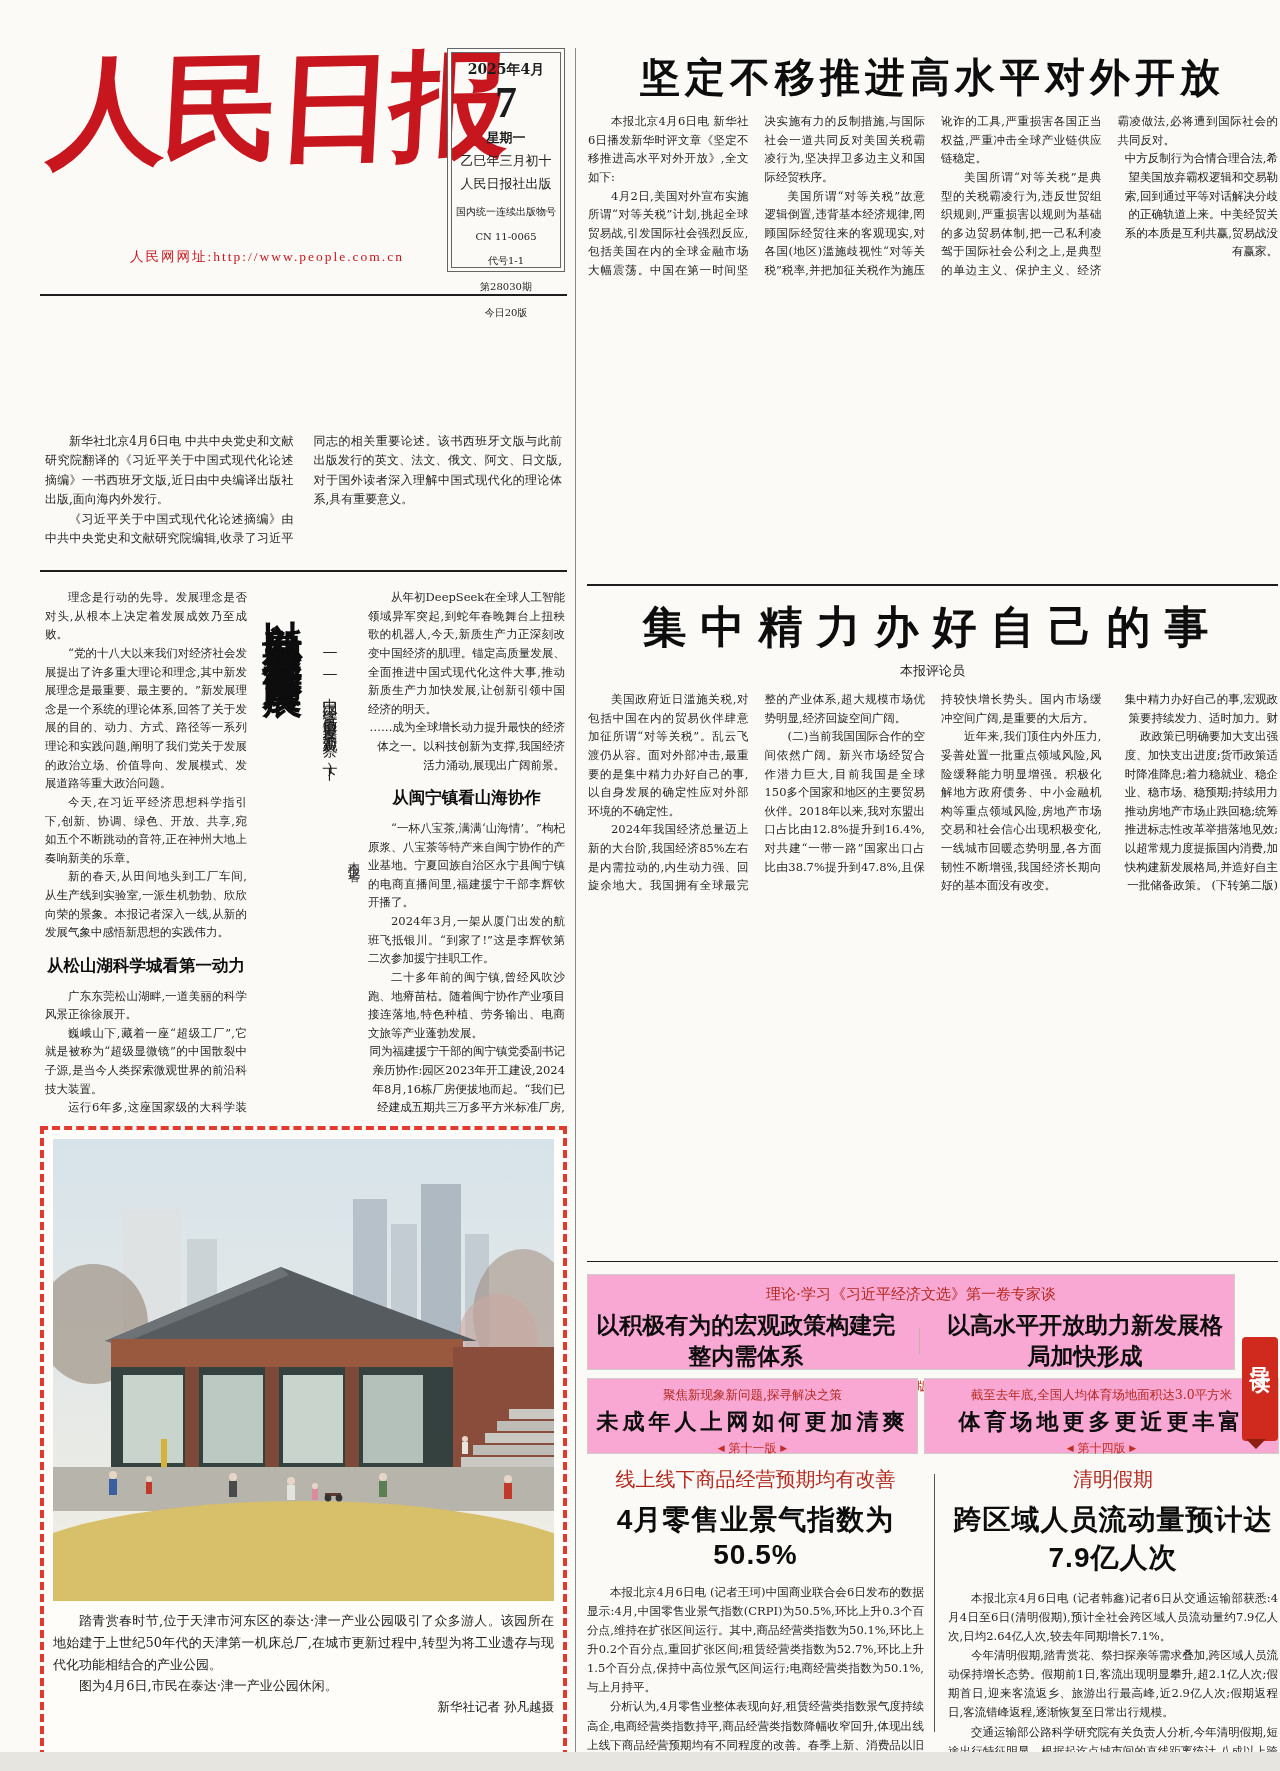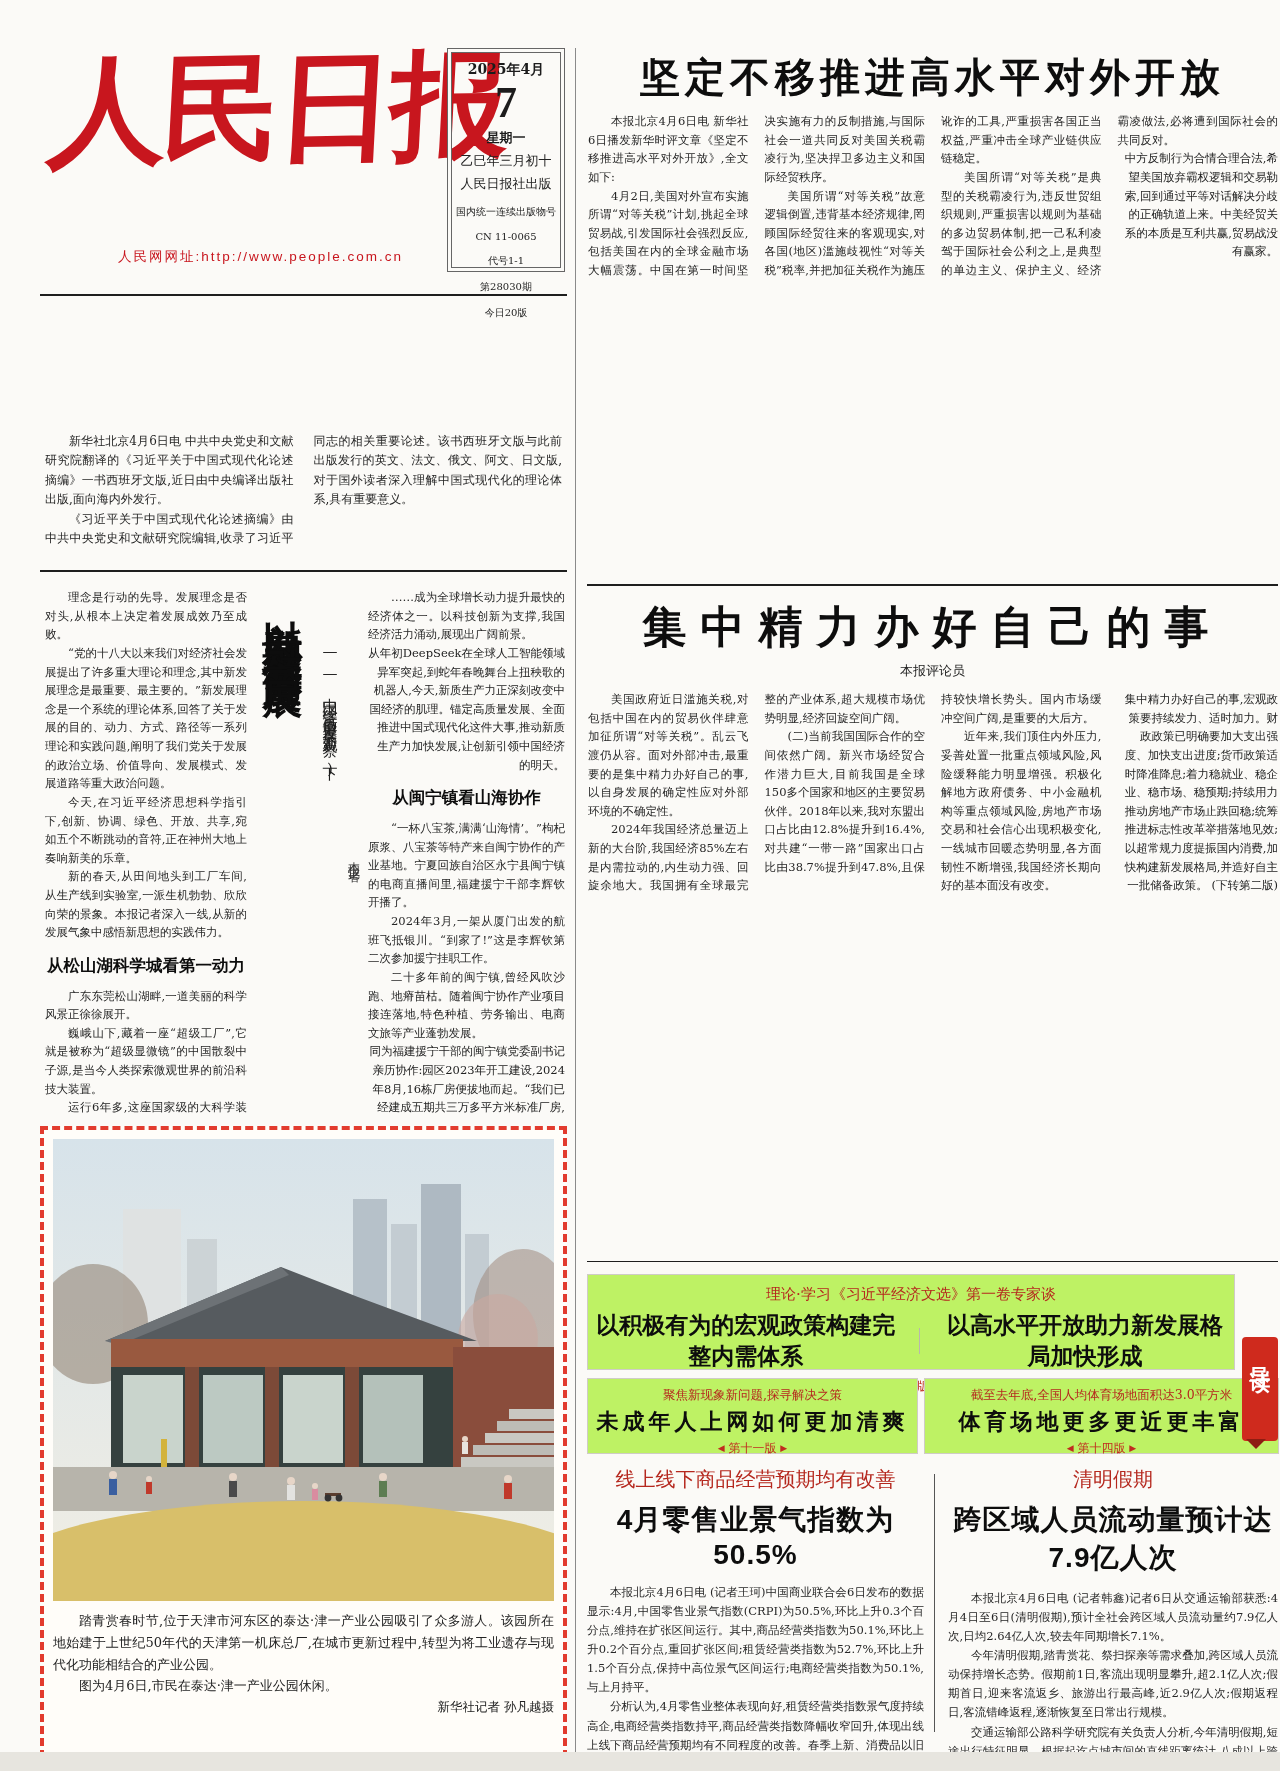--- a/index.html
+++ b/index.html
@@ -5,22 +5,22 @@
   html,body{margin:0;padding:0;background:#888;}
   .page{position:relative;width:1280px;height:1771px;margin:0 auto;background:#fbfaf7;overflow:hidden;
         font-family:"DejaVu Serif", serif;color:#1c1c1c;}
   .abs{position:absolute;}
   
   .masthead-title{left:48px;top:28px;width:400px;height:190px;
     font-family:"DejaVu Serif",serif;font-weight:bold;font-size:118px;line-height:1.35;
     color:#c8161e;transform:skewX(-4deg) rotate(-1deg);letter-spacing:-4px;white-space:nowrap;}
   .masthead-latin{left:128px;top:196px;width:260px;text-align:center;color:#c8161e;
     font-family:"Liberation Sans",sans-serif;font-weight:bold;font-size:21px;letter-spacing:9px;}
-  .masthead-url{left:118px;top:248px;color:#c8161e;font-size:13.5px;letter-spacing:2px;
-    font-family:Liberation Sans, sans-serif;}
+  .masthead-url{left:130px;top:248px;color:#c8161e;font-size:13.5px;letter-spacing:2px;
+    font-family:Liberation Serif, serif;}
   
   .datebox{left:447px;top:48px;width:118px;height:224px;border:1px solid #666;box-shadow:0 0 0 3px #fbfaf7 inset,0 0 0 4px #666 inset;
     text-align:center;padding-top:12px;box-sizing:border-box;font-family:"DejaVu Serif",serif;}
   .datebox .ym{font-size:14px;font-weight:bold;}
   .datebox .day{font-size:44px;font-weight:bold;line-height:1.1;font-family:"Liberation Serif",serif;}
   .datebox .wk{font-size:13px;font-weight:bold;margin-top:2px;}
   .datebox .small{font-size:13px;margin-top:5px;color:#222;}
   .datebox .tiny{font-size:10px;margin-top:12px;color:#222;}
   
   .rule-h{background:#1e1e1e;height:2px;}
@@ -35,21 +35,21 @@
   .cols4{column-count:4;column-gap:16px;}
   .jump-last p:last-child{text-align:right;text-indent:0;color:#222;}
   .subhead-inline{font-family:"Liberation Sans",sans-serif;font-weight:bold;font-size:16.5px;
     text-align:center;margin:10px 0 8px 0;color:#0d0d0d;}
   
   .vert{writing-mode:vertical-rl;text-orientation:upright;}
   .vert-head{font-family:"Liberation Sans",sans-serif;font-weight:bold;font-size:40px;letter-spacing:5px;color:#0d0d0d;}
   .vert-sub{font-size:15px;letter-spacing:4px;color:#1c1c1c;}
   .vert-by{font-size:12px;letter-spacing:3px;color:#333;}
   
-  .boxed{border:1px solid #cfccc6;background:#bef264;box-sizing:border-box;text-align:center;}
+  .boxed{border:1px solid #cfccc6;background:#f9a8d4;box-sizing:border-box;text-align:center;}
   .pager{color:#c02c1f;font-size:12px;margin-top:6px;font-family:"DejaVu Serif",serif;}
   .pager .arr{font-size:9px;vertical-align:1px;cursor:pointer;}
   .twohead{display:flex;justify-content:center;align-items:center;gap:16px;margin-top:6px;}
   .twohead .h{font-family:"Liberation Sans",sans-serif;font-weight:bold;font-size:23px;color:#0d0d0d;}
   .twohead .sep{width:1px;height:26px;background:#b9b6ae;}
   .daodu{left:1242px;top:1337px;width:36px;height:104px;background:#cf2a1d;border-radius:4px;color:#fff;
     display:flex;align-items:flex-start;justify-content:center;padding-top:12px;box-sizing:border-box;}
   .daodu .t{writing-mode:vertical-rl;text-orientation:upright;font-family:"Liberation Sans",sans-serif;
     font-weight:bold;font-size:21px;letter-spacing:6px;}
   .daodu-arrow{position:absolute;left:4px;bottom:-8px;width:0;height:0;
@@ -122,22 +122,22 @@
         <p>运行6年多,这座国家级的大科学装置已完成课题超过1.5万次,注册用户超过9000人,完成2000多项课题,成为材料科学、生命科学、资源环境、新能源等基础研究和高新技术研发的重要平台。</p>
       </div>
   </div>
 
   <div class="abs vert vert-head" style="left:256px;top:588px;height:530px;">以新发展理念引领高质量发展</div>
   <div class="abs vert vert-sub" style="left:320px;top:642px;height:470px;">——中国经济高质量发展新观察(下)</div>
   <div class="abs vert vert-by" style="left:345px;top:852px;height:120px;">本报记者</div>
 
   <div class="abs cols jump-last" style="left:368px;top:588px;width:197px;height:527px;font-size:11.5px;">
     <div>
+        <p>从年初DeepSeek在全球人工智能领域异军突起,到蛇年春晚舞台上扭秧歌的机器人,今天,新质生产力正深刻改变中国经济的肌理。锚定高质量发展、全面推进中国式现代化这件大事,推动新质生产力加快发展,让创新引领中国经济的明天。</p>
         <p>……成为全球增长动力提升最快的经济体之一。以科技创新为支撑,我国经济活力涌动,展现出广阔前景。</p>
-        <p>从年初DeepSeek在全球人工智能领域异军突起,到蛇年春晚舞台上扭秧歌的机器人,今天,新质生产力正深刻改变中国经济的肌理。锚定高质量发展、全面推进中国式现代化这件大事,推动新质生产力加快发展,让创新引领中国经济的明天。</p>
       </div>
     <div class="subhead-inline">从闽宁镇看山海协作</div>
     <div class="jump-last">
         <p>“一杯八宝茶,满满‘山海情’。”枸杞原浆、八宝茶等特产来自闽宁协作的产业基地。宁夏回族自治区永宁县闽宁镇的电商直播间里,福建援宁干部李辉钦开播了。</p>
         <p>2024年3月,一架从厦门出发的航班飞抵银川。“到家了!”这是李辉钦第二次参加援宁挂职工作。</p>
         <p>二十多年前的闽宁镇,曾经风吹沙跑、地瘠苗枯。随着闽宁协作产业项目接连落地,特色种植、劳务输出、电商文旅等产业蓬勃发展。</p>
         <p>同为福建援宁干部的闽宁镇党委副书记亲历协作:园区2023年开工建设,2024年8月,16栋厂房便拔地而起。“我们已经建成五期共三万多平方米标准厂房,广东等地客商陆续投产。” (下转第八版)</p>
       </div>
   </div>
 

